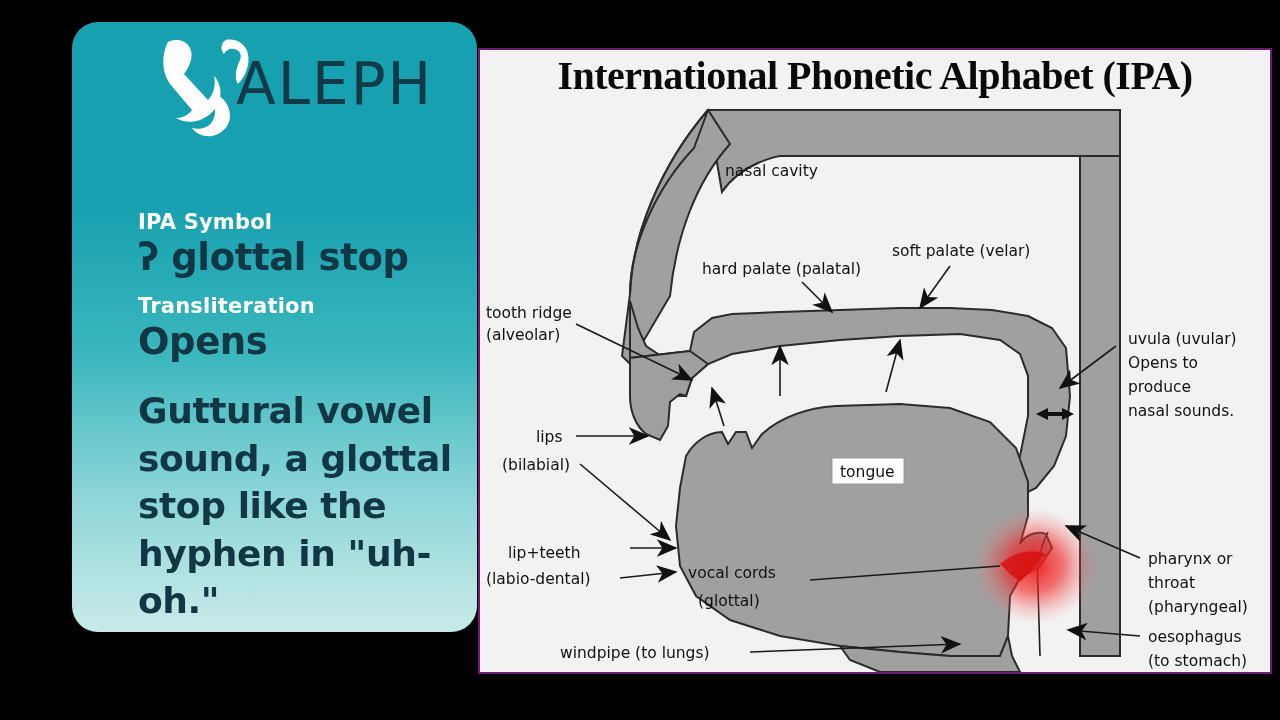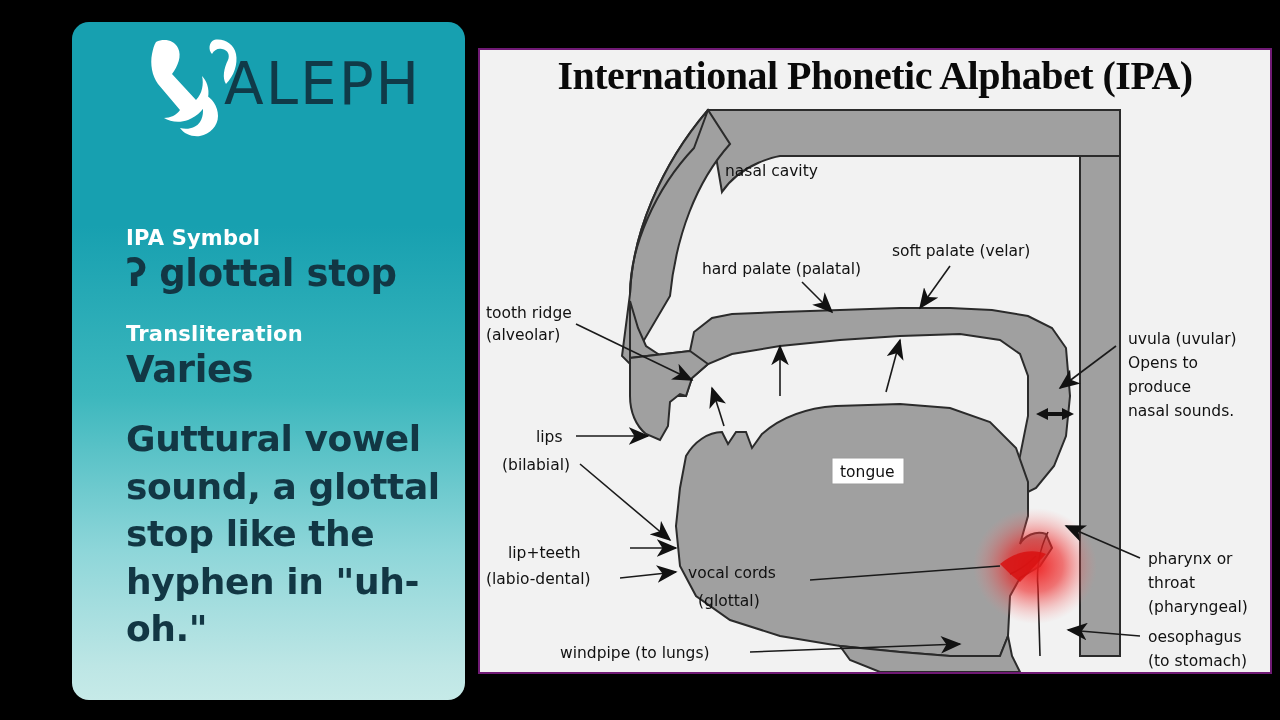--- a/index.html
+++ b/index.html
@@ -1,44 +1,45 @@
 <!DOCTYPE html>
 <html><head>
 <meta charset="utf-8">
 <style>
   html,body{margin:0;padding:0;background:#000;}
   body{width:1280px;height:720px;overflow:hidden;font-family:"Liberation Sans",sans-serif;}
   #stage{position:relative;width:1280px;height:720px;background:#000;}
 
   
   #card{
-    position:absolute;left:72px;top:22px;width:393px;height:678px;
-    border-radius:17px;
+    position:absolute;left:72px;top:22px;width:393px;height:610px;
+    border-radius:26px;
     background:linear-gradient(180deg,#17a0b0 0%,#17a0b0 30%,#3cb7bd 55%,#8ed6d9 78%,#bde6e5 95%,#c6eae8 100%);
     box-shadow:0 0 0 1px rgba(0,0,0,.25);
     overflow:hidden;
+    padding-left:12px;
   }
   #cardHead{position:relative;height:150px;}
   #aleph{position:absolute;left:72px;top:14px;width:96px;height:104px;}
   #alephWord{
     position:absolute;left:152px;top:28px;
     font-size:58px;letter-spacing:2px;color:#103a48;font-weight:400;
     font-family:"DejaVu Sans",sans-serif;
   }
   .field{padding:0 0 0 54px;}
   .flabel{
     color:#ffffff;font-size:21px;font-weight:700;line-height:1.15;
     font-family:"DejaVu Sans",sans-serif;letter-spacing:.2px;
   }
   .fvalue{
     color:#123744;font-size:37px;line-height:1.28;font-weight:700;
     font-family:"DejaVu Sans",sans-serif;letter-spacing:-.4px;
   }
-  #f1{margin-top:54px;}
-  #f2{margin-top:24px;}
+  #f1{margin-top:38px;}
+  #f2{margin-top:12px;}
   #f3{margin-top:22px;}
   #f3 .fvalue{font-size:36px;line-height:1.32;max-width:330px;}
 
   
   #ipa{
     position:absolute;left:478px;top:48px;width:790px;height:622px;
     background:#f2f2f2;border:2px solid #701a75;overflow:hidden;
   }
   #ipaTitle{
     position:absolute;left:0;right:0;top:2px;text-align:center;
@@ -76,21 +77,21 @@
       <div id="alephWord">ALEPH</div>
     </div>
 
     <div class="field" id="f1">
       <div class="flabel">IPA Symbol</div>
       <div class="fvalue">ʔ glottal stop</div>
     </div>
 
     <div class="field" id="f2">
       <div class="flabel">Transliteration</div>
-      <div class="fvalue">Varies</div>
+      <div class="fvalue">Opens</div>
     </div>
 
     <div class="field" id="f3">
       <div class="fvalue">Guttural vowel sound, a glottal stop like the hyphen in "uh-oh."</div>
     </div>
   </div>
 
   <div id="ipa">
     <div id="ipaTitle">International Phonetic Alphabet (IPA)</div>
 

